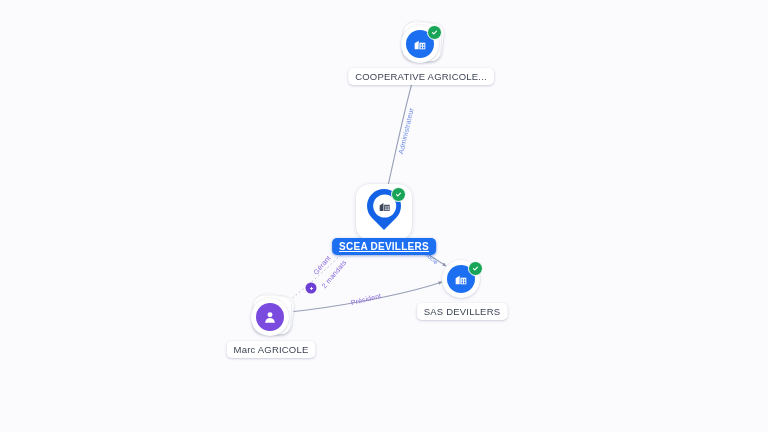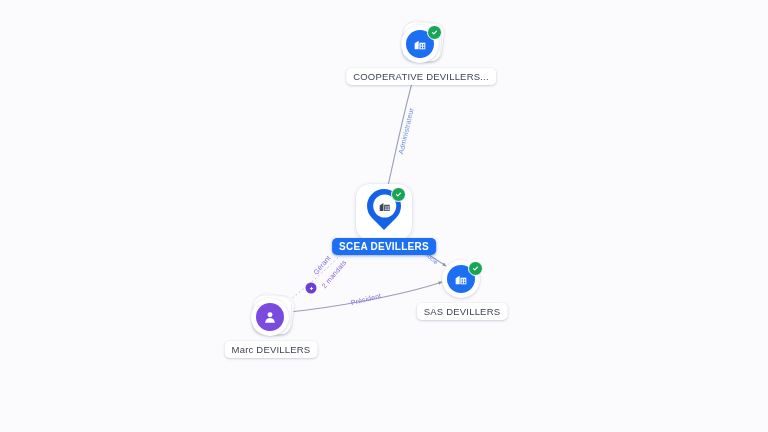--- a/index.html
+++ b/index.html
@@ -54,20 +54,21 @@
     transform: translateX(-50%);
   }
 
   .node-label.selected {
     background: #1d6ff2;
     color: #ffffff;
     font-weight: 600;
     font-size: 10px;
     box-shadow: 0 1px 3px rgba(20,70,180,.45);
     letter-spacing: .25px;
+    text-decoration: underline;
   }
 
   
   .stack {
     position: relative;
     width: 40px;
     height: 40px;
   }
   .stack .card {
     position: absolute;
@@ -227,21 +228,21 @@
           <rect x="13" y="16" width="2" height="2.6" fill="#1d6ff2"></rect>
           <rect x="16.5" y="16" width="2" height="2.6" fill="#1d6ff2"></rect>
         </svg>
       </div>
       <div class="check-badge" style="left:26px; top:1px;">
         <svg width="7" height="7" viewBox="0 0 12 12">
           <path d="M2.5 6.2 L4.8 8.4 L9.4 3.6" fill="none" stroke="#ffffff" stroke-width="1.9" stroke-linecap="round" stroke-linejoin="round"></path>
         </svg>
       </div>
     </div>
-    <div class="node-label" style="top:44px;">COOPERATIVE DEVILLERS...</div>
+    <div class="node-label" style="top:44px;">COOPERATIVE AGRICOLE...</div>
   </div>
 
   <div class="node" style="left:384px; top:212px;">
     <div class="pin-wrap">
       <div class="pin-halo"></div>
       <div class="pin">
         <div class="pin-inner">
           <svg width="15" height="15" viewBox="0 0 24 24">
             <path d="M4 20 V11 L10 7 L10 20 Z" fill="#3c4559"></path>
             <path d="M11 20 V10 H20 V20 Z" fill="#4d566c"></path>
@@ -288,16 +289,16 @@
       <div class="card c1"></div>
       <div class="card c2"></div>
       <div class="card c3"></div>
       <div class="disc person">
         <svg width="16" height="16" viewBox="0 0 24 24">
           <circle cx="12" cy="8.6" r="3.7" fill="#ffffff"></circle>
           <path d="M4.6 20.5 C5.4 15.6 8.4 13.6 12 13.6 C15.6 13.6 18.6 15.6 19.4 20.5 Z" fill="#ffffff"></path>
         </svg>
       </div>
     </div>
-    <div class="node-label" style="top:44px;">Marc DEVILLERS</div>
+    <div class="node-label" style="top:44px;">Marc AGRICOLE</div>
   </div>
 
 </div>
 
 </body></html>

